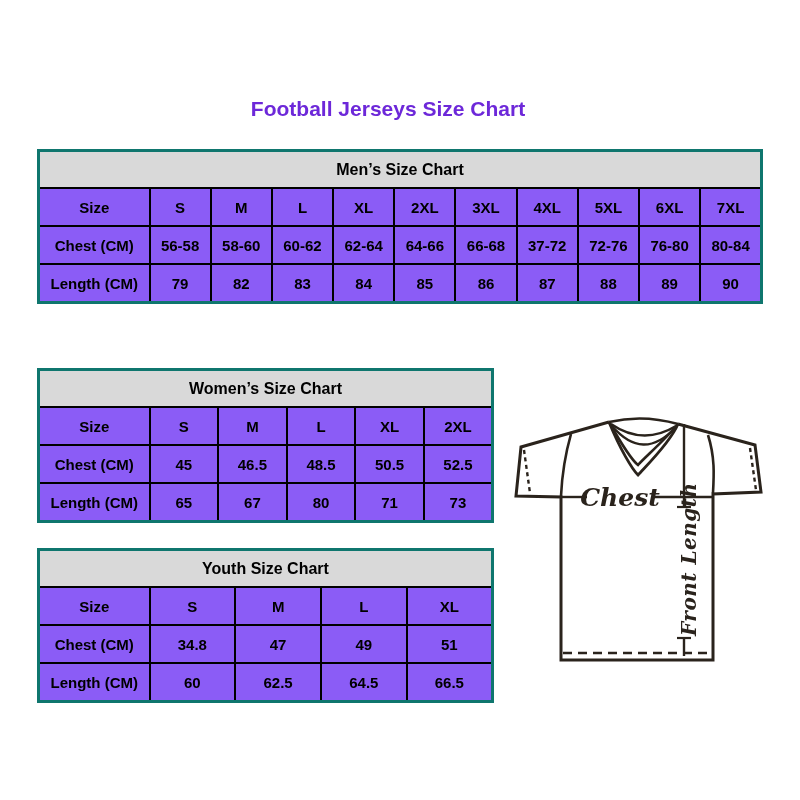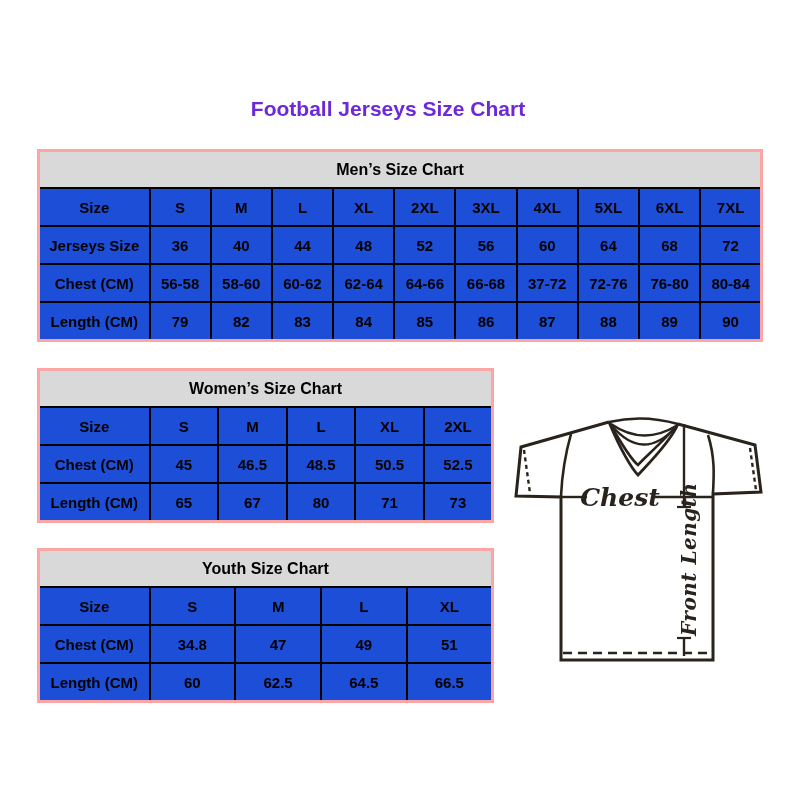--- a/index.html
+++ b/index.html
@@ -7,21 +7,21 @@
   .canvas{position:absolute;inset:0;background:#fff;overflow:hidden;}
 
   .page-title{
     position:absolute;left:0;top:97px;width:776px;margin:0;
     text-align:center;font-size:21px;font-weight:bold;color:#6d28d9;
     font-family:"Liberation Sans",sans-serif;
   }
 
   table.size-table{
     position:absolute;border-collapse:collapse;table-layout:fixed;
-    border:3px solid #fca5a5;background:#1d4ed8;
+    border:3px solid #0f766e;background:#8b5cf6;
   }
   #mens-table{left:37px;top:149px;width:726px;}
   #womens-table{left:37px;top:368px;width:457px;padding-left:28px;}
   #youth-table{left:37px;top:548px;width:457px;}
 
   table.size-table th,
   table.size-table td{
     border:2px solid #000;text-align:center;vertical-align:middle;
     font-weight:bold;font-size:15px;padding:0;height:36px;color:#000;
     overflow:hidden;white-space:nowrap;
@@ -72,33 +72,20 @@
           <td>L</td>
           <td>XL</td>
           <td>2XL</td>
           <td>3XL</td>
           <td>4XL</td>
           <td>5XL</td>
           <td>6XL</td>
           <td>7XL</td>
         </tr>
         <tr>
-          <td>Jerseys Size</td>
-          <td>36</td>
-          <td>40</td>
-          <td>44</td>
-          <td>48</td>
-          <td>52</td>
-          <td>56</td>
-          <td>60</td>
-          <td>64</td>
-          <td>68</td>
-          <td>72</td>
-        </tr>
-        <tr>
           <td>Chest (CM)</td>
           <td>56-58</td>
           <td>58-60</td>
           <td>60-62</td>
           <td>62-64</td>
           <td>64-66</td>
           <td>66-68</td>
           <td>37-72</td>
           <td>72-76</td>
           <td>76-80</td>

